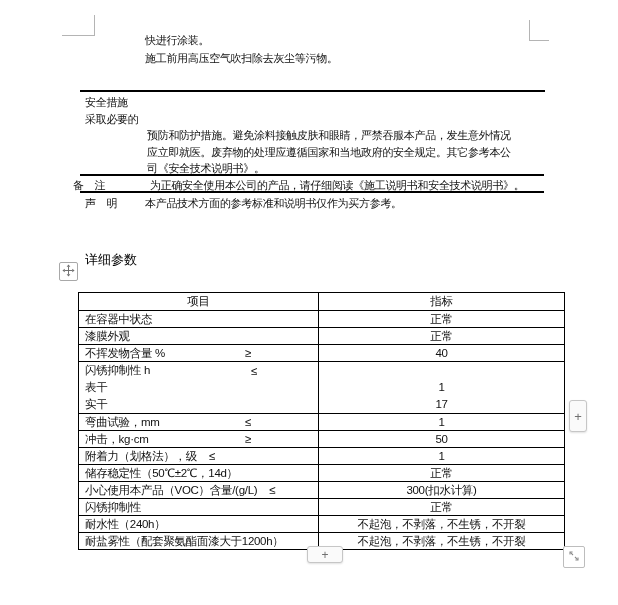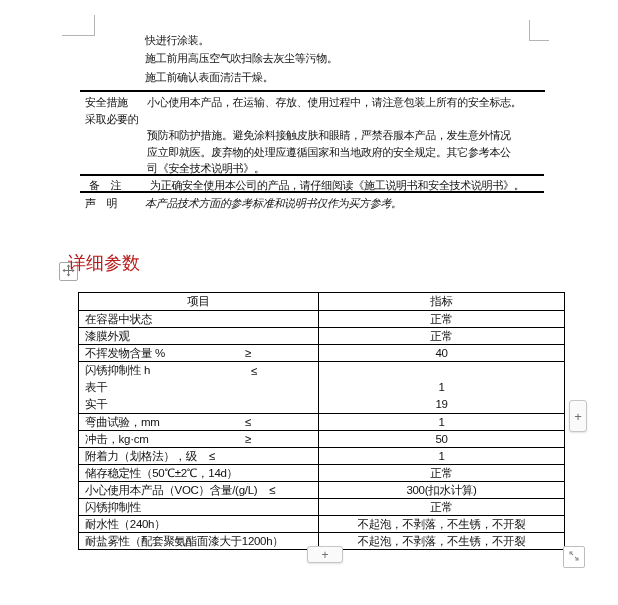--- a/index.html
+++ b/index.html
@@ -12,21 +12,21 @@
     position:absolute; font-size:11px; line-height:14px;
     letter-spacing:-0.3px; white-space:nowrap; color:#111;
   }
   .rule { position:absolute; height:2px; background:#000; }
   
   .crop-tl { position:absolute; left:62px; top:15px; width:32px; height:20px;
     border-right:1px solid #b4b4b4; border-bottom:1px solid #b4b4b4; }
   .crop-tr { position:absolute; left:529px; top:20px; width:19px; height:20px;
     border-left:1px solid #b4b4b4; border-bottom:1px solid #b4b4b4; }
   
-  .section-title { position:absolute; left:68px; top:251px; font-size:18px; color:#b91c1c; }
+  .section-title { position:absolute; left:85px; top:251px; font-size:13px; color:#000000; }
   .move-handle {
     position:absolute; left:59px; top:262px; width:17px; height:17px;
     border:1px solid #a8a8a8; border-radius:2px; background:#fff;
     display:flex; align-items:center; justify-content:center;
   }
   
   .spec-table-wrap { position:absolute; left:78px; top:292px; }
   table.spec { border-collapse:collapse; table-layout:fixed; width:486px;border-radius:25px; }
   table.spec col.c1 { width:240px; }
   table.spec col.c2 { width:246px; }
@@ -64,40 +64,38 @@
 </head>
 <body>
 
 <div class="page">
 
   <div class="crop-tl"></div>
   <div class="crop-tr"></div>
 
   <div class="doc-line" style="left:145px; top:33px;">快进行涂装。</div>
   <div class="doc-line" style="left:145px; top:51px;">施工前用高压空气吹扫除去灰尘等污物。</div>
-  <div class="doc-line" style="left:145px; top:70px;">施工前确认表面清洁干燥。</div>
 
   <div class="rule" style="left:80px; top:90px; width:465px;"></div>
 
   <div class="doc-line" style="left:85px;  top:95px;">安全措施</div>
-  <div class="doc-line" style="left:147px; top:95px;">小心使用本产品，在运输、存放、使用过程中，请注意包装上所有的安全标志。</div>
   <div class="doc-line" style="left:85px;  top:112px;">采取必要的</div>
   <div class="doc-line" style="left:147px; top:128px;">预防和防护措施。避免涂料接触皮肤和眼睛，严禁吞服本产品，发生意外情况</div>
   <div class="doc-line" style="left:147px; top:145px;">应立即就医。废弃物的处理应遵循国家和当地政府的安全规定。其它参考本公</div>
   <div class="doc-line" style="left:147px; top:161px;">司《安全技术说明书》。</div>
 
   <div class="rule" style="left:80px; top:174px; width:464px;"></div>
 
-  <div class="doc-line" style="left:89px;  top:178px;text-align:center;">备　注</div>
+  <div class="doc-line" style="left:73px;  top:178px;text-align:center;">备　注</div>
   <div class="doc-line" style="left:150px; top:178px;">为正确安全使用本公司的产品，请仔细阅读《施工说明书和安全技术说明书》。</div>
 
   <div class="rule" style="left:80px; top:191px; width:464px;"></div>
 
   <div class="doc-line" style="left:85px;  top:196px;">声　明</div>
-  <div class="doc-line" style="left:145px; top:196px;font-style:italic;">本产品技术方面的参考标准和说明书仅作为买方参考。</div>
+  <div class="doc-line" style="left:145px; top:196px;">本产品技术方面的参考标准和说明书仅作为买方参考。</div>
 
   <div class="move-handle">
     <span>
       <svg width="13" height="13" viewBox="0 0 16 16">
         <path d="M8 3.2v9.6 M3.2 8h9.6" stroke="#6e6e6e" stroke-width="1.2" fill="none"></path>
         <path d="M8 0.5 L10.3 3.4 H5.7 Z M8 15.5 L5.7 12.6 H10.3 Z M0.5 8 L3.4 5.7 V10.3 Z M15.5 8 L12.6 10.3 V5.7 Z" fill="#6e6e6e"></path>
       </svg>
     </span>
   </div>
   <div class="section-title">详细参数</div>
@@ -129,21 +127,21 @@
           </tr>
           <tr class="multi">
             <td class="item-cell">
               <div class="cell-line"><span>闪锈抑制性 h</span><span class="op op-far">≤</span></div>
               <div class="cell-line"><span>表干</span></div>
               <div class="cell-line"><span>实干</span></div>
             </td>
             <td class="value-cell">
               <div class="cell-line value-line">&nbsp;</div>
               <div class="cell-line value-line">1</div>
-              <div class="cell-line value-line">19</div>
+              <div class="cell-line value-line">17</div>
             </td>
           </tr>
           <tr>
             <td class="item-cell"><span>弯曲试验，mm</span><span class="op op-far">≤</span></td>
             <td class="value-cell">1</td>
           </tr>
           <tr>
             <td class="item-cell"><span>冲击，kg·cm</span><span class="op op-far">≥</span></td>
             <td class="value-cell">50</td>
           </tr>

